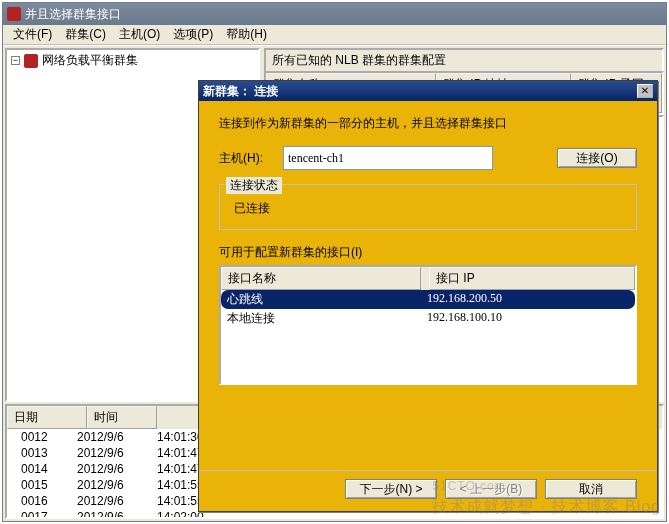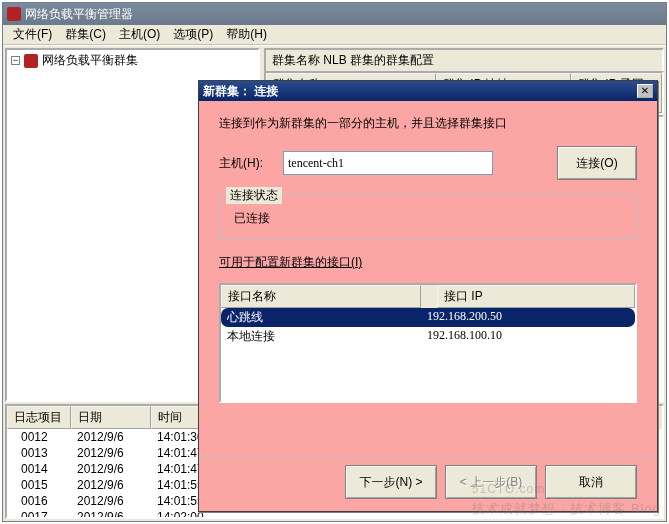--- a/index.html
+++ b/index.html
@@ -26,90 +26,89 @@
 
 .log-panel { height: 115px; margin: 0 2px 2px 2px; border: 2px inset #fff; background: #fff; display: flex; flex-direction: column; }
 .log-headers { display: flex; background: #ece9d8; }
 .log-headers > div { border: 1px outset #f4f4f4; padding: 2px 6px; }
 .lh1 { width: 64px; } .lh2 { width: 80px; } .lh3 { width: 70px; }
 .log-rows { overflow: hidden; flex: 1; }
 .log-row { display: flex; padding: 1px 0; }
 .log-row > div:nth-child(1){ width:64px; padding-left:14px;} .log-row > div:nth-child(2){ width:80px; padding-left:6px;} .log-row > div:nth-child(3){ width:70px; padding-left:6px;}
 
 
-.dialog { position: absolute; left: 198px; top: 80px; width: 460px; height: 432px; border: 1px solid #404040; background: #fca5a5; display: flex; flex-direction: column; box-shadow: 1px 1px 0 #808080; justify-content: space-between; }
+.dialog { position: absolute; left: 198px; top: 80px; width: 460px; height: 432px; border: 1px solid #404040; background: #eab308; display: flex; flex-direction: column; box-shadow: 1px 1px 0 #808080; justify-content: space-between; }
 .dlg-title { background: linear-gradient(#0a246a,#3a6ea5 40%,#0a246a); background: #0a2a6a; background: linear-gradient(to right,#082567,#3a6ea5); color: #fff; height: 20px; display: flex; align-items: center; padding: 0 4px; }
 .dlg-title { background: #08216b; }
 .dlg-title-bg { background: linear-gradient(to bottom,#2a4d8f,#082567); }
 .dlg-title span { flex:1; font-weight: bold; }
 .dlg-close { width: 16px; height: 14px; background: #c0c0c0; border: 1px outset #fff; color:#000; font-size:10px; line-height:12px; text-align:center; font-family: Tahoma; }
 .dlg-body { flex:1; padding: 14px 20px 8px 20px; display:flex; flex-direction:column; }
 .prompt { margin-bottom: 14px; }
 .host-row { display:flex; align-items:center; gap:20px; margin-bottom: 14px; }
 .host-input { flex: 0 0 210px; height: 24px; border: 1px solid #7f9db9; background:#fff; padding: 2px 4px; font-family: Tahoma; }
-.btn { height: 34px; border: 1px solid #808080; background: #ece9d8; padding: 0 10px; box-shadow: inset 1px 1px 0 #fff, inset -1px -1px 0 #a0a0a0; cursor: default; }
+.btn { height: 20px; border: 1px solid #808080; background: #ece9d8; padding: 0 10px; box-shadow: inset 1px 1px 0 #fff, inset -1px -1px 0 #a0a0a0; cursor: default; }
 .connect-btn { margin-left: auto; width: 80px; }
 
 .group { border: 1px solid #c0c0c0; border-top: none; position: relative; padding: 14px 10px 10px 10px; margin-bottom: 14px; }
 .group::before { content: ""; position: absolute; top: 0; left: 0; right: 0; border-top: 1px solid #c0c0c0; }
 .group-label { position: absolute; top: -7px; left: 6px; background: #ece9d8; padding: 0 4px; }
 .status-text { padding: 2px 4px; }
 
-.iface-label { margin-bottom: 12px; text-decoration: underline; }
+.iface-label { margin-bottom: 4px; }
 .iface-list { border: 2px inset #fff; background: #fff; height: 120px; overflow: hidden; }
 .iface-head { display:flex; background:#ece9d8;gap:8px; }
 .iface-head > div { border: 1px outset #f4f4f4; padding: 2px 6px; }
-.ih1 { width: 200px; } .ih2 { flex:1;margin-left:8px; }
+.ih1 { width: 200px; } .ih2 { flex:1; }
 .iface-row { display:flex; padding: 1px 0; }
 .iface-row > div:nth-child(1){ width:200px; padding-left:6px;} .iface-row > div:nth-child(2){ flex:1; padding-left:6px; font-family: Tahoma;}
 .iface-row.sel { background:#0a246a; color:#fff;border-radius:7px; }
 
 .dlg-buttons { display:flex; gap:8px; justify-content:flex-end; padding: 8px 20px 12px 20px; border-top: 1px solid #c0c0c0; }
 .dlg-buttons .btn { width: 92px; }
 .btn.disabled { color:#808080; text-shadow: 1px 1px 0 #fff; }
 
 .watermark { position:absolute; right:8px; bottom:6px; font-family: Impact, sans-serif; font-size:28px; color: rgba(120,120,120,0.35); letter-spacing:1px; }
-.watermark small { font-size:13px; display:block; text-align:right; }
+.watermark small { font-size:16px; display:block; text-align:right; }
 </style>
 </head>
 <body>
 
 <div class="main-window">
   <div class="main-title">
     <span class="icon"></span>
-    <span>网络负载平衡管理器</span>
+    <span>并且选择群集接口</span>
   </div>
   <div class="menubar">
     <span class="menu-item"><span>文件(F)</span></span>
     <span class="menu-item"><span>群集(C)</span></span>
     <span class="menu-item"><span>主机(O)</span></span>
     <span class="menu-item"><span>选项(P)</span></span>
     <span class="menu-item"><span>帮助(H)</span></span>
   </div>
   <div class="content-area">
     <div class="tree-panel">
       <div class="tree-root">
         <span class="tree-toggle">−</span>
         <span class="tree-icon"></span>
         <span>网络负载平衡群集</span>
       </div>
     </div>
     <div class="detail-panel">
-      <div class="detail-caption">群集名称 NLB 群集的群集配置</div>
+      <div class="detail-caption">所有已知的 NLB 群集的群集配置</div>
       <div class="detail-headers">
         <div class="dh1">群集名称</div>
         <div class="dh2">群集 IP 地址</div>
         <div class="dh3">群集 IP 子网掩</div>
       </div>
       <div class="detail-body"></div>
     </div>
   </div>
   <div class="log-panel">
     <div class="log-headers">
-      <div class="lh1">日志项目</div>
       <div class="lh2">日期</div>
       <div class="lh3">时间</div>
     </div>
     <div class="log-rows" id="log-rows">
         <div class="log-row">
           <div>0012</div>
           <div>2012/9/6</div>
           <div>14:01:30</div>
         </div>
         <div class="log-row">

